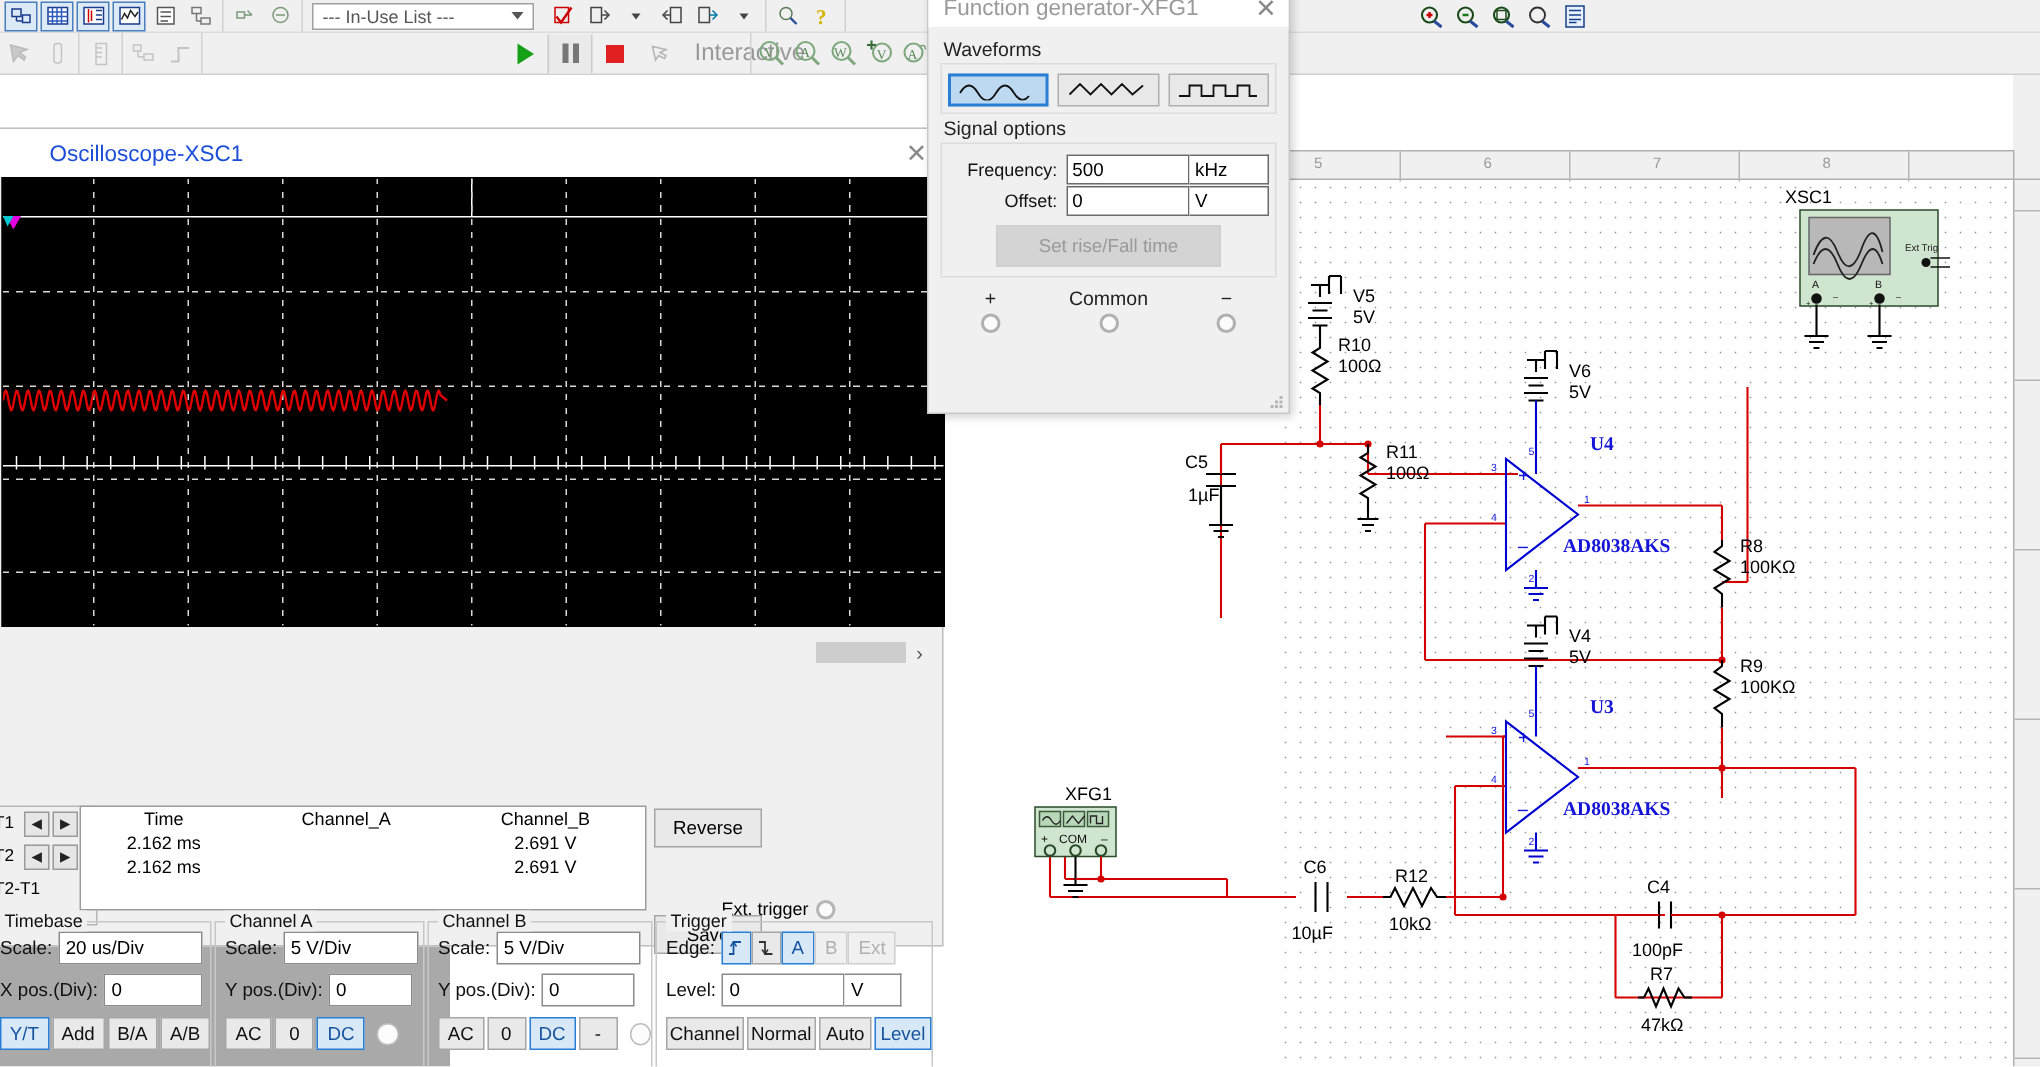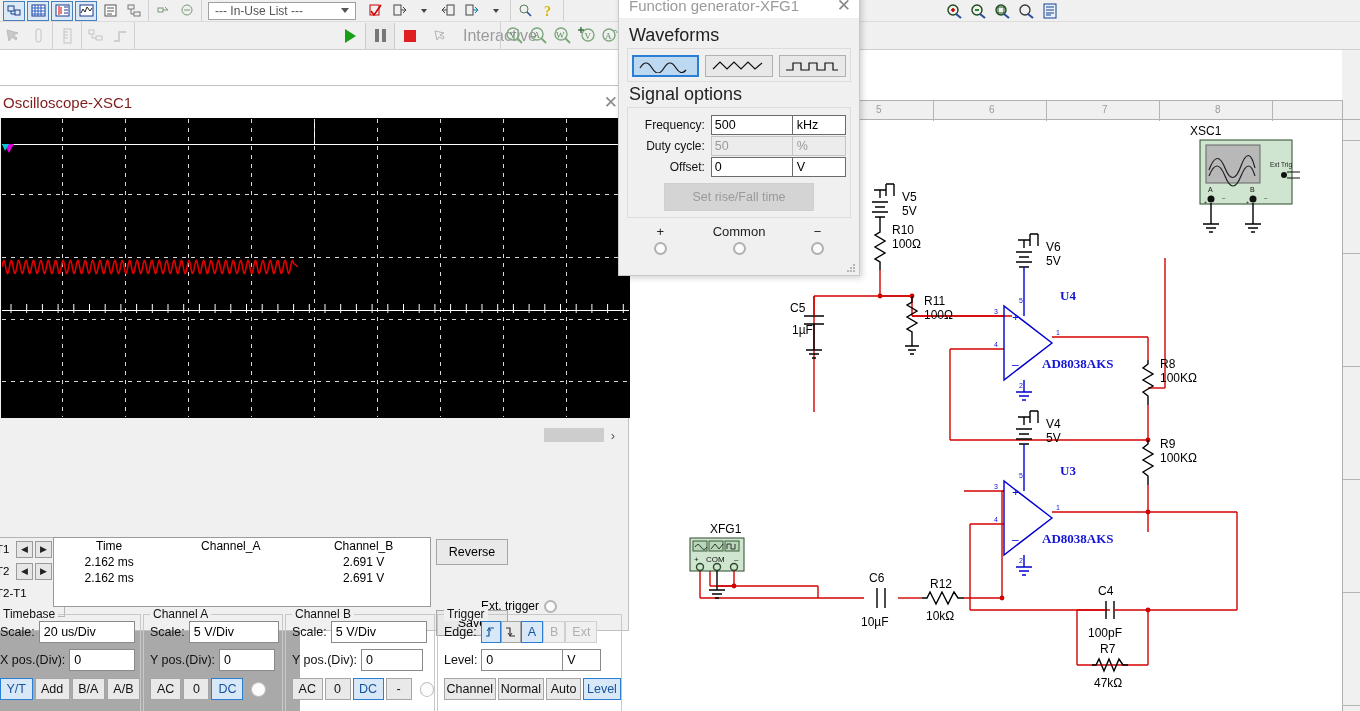--- a/index.html
+++ b/index.html
@@ -89,21 +89,21 @@
   #fg-dialog {
     position:absolute; left:618px; top:-14px; width:242px; height:290px;
     background:#f0f0f0; border:1px solid #c8c8c8; z-index:40;
     box-shadow: 2px 2px 6px rgba(0,0,0,0.18);
   }
   #fg-titlebar{height:32px;background:#fff;display:flex;align-items:flex-end;
     justify-content:space-between;padding:0 8px 4px 10px;border-bottom:1px solid #eee;}
   #fg-title{font-size:15px;color:#9a9a9a;}
   #fg-close{font-size:17px;color:#8a8a8a;cursor:default;line-height:1;}
   .fg-body{padding:4px 8px 0 8px;}
-  .group-label{font-size:18px;color:#222;margin:2px 0 2px 2px;}
+  .group-label{font-size:13px;color:#222;margin:2px 0 2px 2px;}
   .group-box{border:1px solid #dcdcdc;padding:6px 4px 4px 4px;margin-bottom:2px;}
   .wave-row{display:flex;gap:6px;justify-content:center;}
   .wave-btn{width:70px;height:22px;border:1px solid #b0b0b0;background:#e8e8e8;
     display:flex;align-items:center;justify-content:center;}
   .wave-btn.sel{border:2px solid #2a7fd4;background:#bdd9f2;}
   .sig-row{display:flex;align-items:center;margin:1px 0;}
   .sig-lbl{width:80px;text-align:right;padding-right:6px;font-size:12px;color:#111;}
   .sig-in{width:83px;height:20px;border:1px solid #6b6b6b;background:#fff;
     font-size:12.5px;padding:0 3px;display:flex;align-items:center;}
   .sig-un{width:54px;height:20px;border:1px solid #6b6b6b;border-left:none;background:#fff;
@@ -116,21 +116,21 @@
   .term .tl{font-size:13px;color:#222;}
   .term .tc{width:13px;height:13px;border:2px solid #b0b0b0;border-radius:50%;background:#fbfbfb;margin-top:3px;}
   #fg-grip{position:absolute;right:3px;bottom:2px;width:10px;height:10px;}
   #fg-grip i{position:absolute;width:2px;height:2px;background:#b5b5b5;}
 
   
   #osc-window{position:absolute;left:-8px;top:85px;width:637px;height:546px;
     background:#f0f0f0;border:1px solid #c0c0c0;z-index:30;}
   #osc-titlebar{height:32px;background:#fff;display:flex;align-items:center;
     justify-content:space-between;padding:0 10px 0 10px;}
-  #osc-title{font-size:15px;color:#7f1d1d;}
+  #osc-title{font-size:15px;color:#1d4ed8;margin-left:30px;}
   #osc-close{font-size:17px;color:#8a8a8a;}
   #osc-screen{position:relative;margin:0 8px;width:629px;height:300px;background:#000;
     border:1px solid #000;}
   #osc-screen .hline{position:absolute;left:0;width:100%;height:1px;}
   #osc-screen .vline{position:absolute;top:0;width:1px;height:100%;}
   .dashed-h{background:repeating-linear-gradient(to right,#d8d8d8 0 4px,transparent 4px 9px);}
   .dashed-v{background:repeating-linear-gradient(to bottom,#d8d8d8 0 4px,transparent 4px 9px);}
   .solid-w{background:#ffffff;}
   #scope-scroll{position:absolute;left:0;top:338px;width:629px;height:22px;
     display:flex;align-items:center;justify-content:flex-end;}
@@ -962,25 +962,20 @@
         </div>
       </div>
 
       <div class="group-label">Signal options</div>
       <div class="group-box">
         <div class="sig-row">
           <span class="sig-lbl">Frequency:</span>
           <span class="sig-in">500</span>
           <span class="sig-un">kHz</span>
         </div>
-        <div class="sig-row disabled">
-          <span class="sig-lbl">Duty cycle:</span>
-          <span class="sig-in">50</span>
-          <span class="sig-un">%</span>
-        </div>
         <div class="sig-row">
           <span class="sig-lbl">Offset:</span>
           <span class="sig-in">0</span>
           <span class="sig-un">V</span>
         </div>
         <div class="risebtn">Set rise/Fall time</div>
       </div>
     </div>
     <div id="fg-terminals">
       <div class="term">

